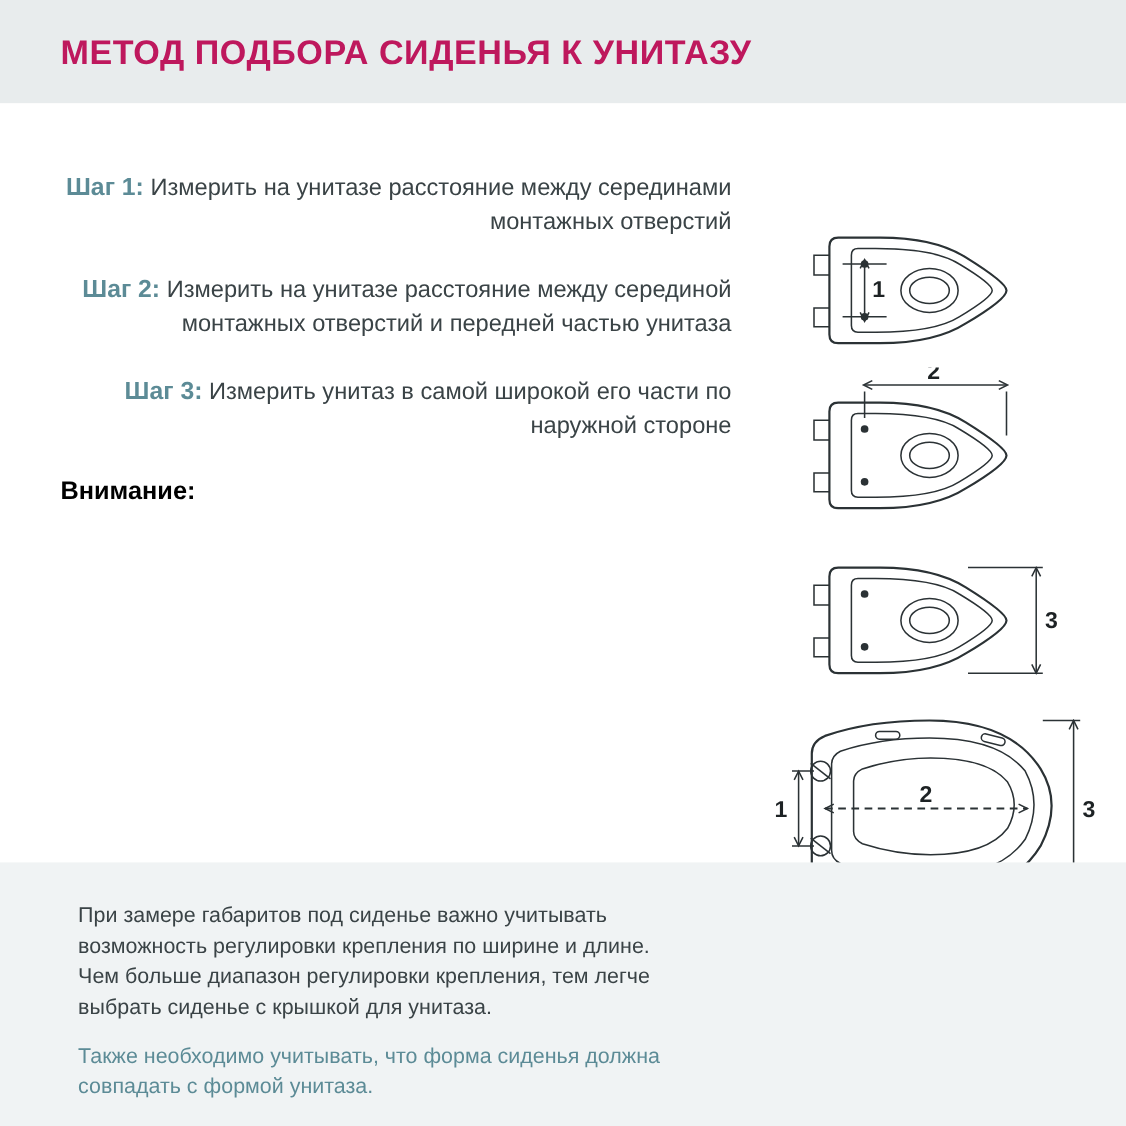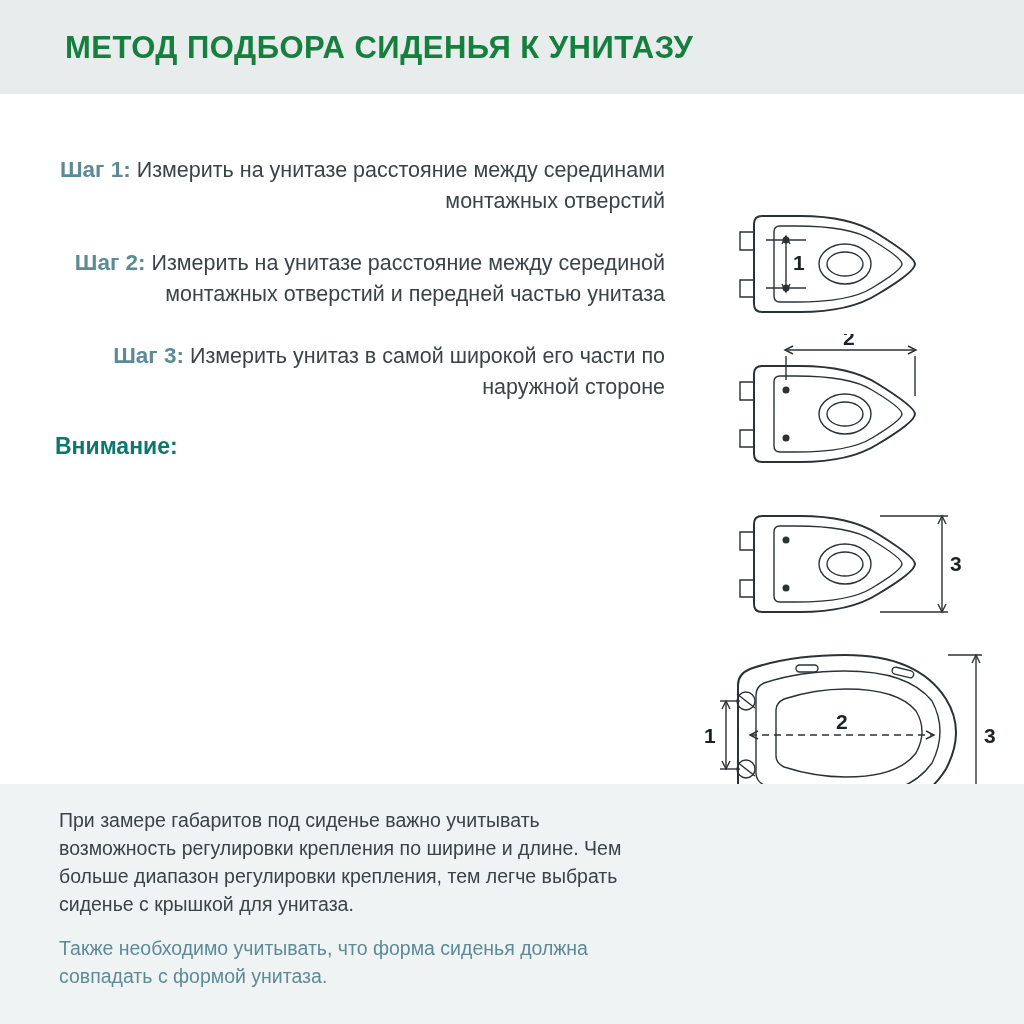--- a/index.html
+++ b/index.html
@@ -23,26 +23,26 @@
   
   .header {
     position: absolute;
     left: 0; top: 0;
     width: 1024px;
     height: 94px;
     background: #e8eced;
   }
   .header-title {
     position: absolute;
-    left: 65px;
+    left: 55px;
     top: 30px;
     font-size: 31px;
     font-weight: bold;
     letter-spacing: 0.5px;
-    color: #15803d;
+    color: #be185d;
     font-family: "Liberation Sans", sans-serif;
     white-space: nowrap;
   }
   
   .body-area {
     position: absolute;
     left: 0; top: 94px;
     width: 1024px;
     height: 690px;
     background: #ffffff;
@@ -67,40 +67,40 @@
   }
   .step-label {
     color: #5c8b96;
     font-weight: bold;
     font-size: 22.5px;
   }
   .attention {
     margin-top: 16px;
     font-size: 23px;
     font-weight: bold;
-    color: #0f766e;
+    color: #000000;
     font-family: "Liberation Sans", sans-serif;
   }
   
   .footer {
     position: absolute;
     left: 0;
     top: 784px;
     width: 1024px;
     height: 240px;
     background: #f0f3f4;
   }
   .footer-text {
     position: absolute;
     left: 55px;
     top: 18px;
     width: 590px;
   }
   .footer-text p {
-    margin: 4px;
+    margin: 16px;
     font-size: 19.5px;
     line-height: 28px;
     color: #3a4346;
     font-family: "Liberation Sans", sans-serif;
   }
   .footer-note {
     margin-top: 16px !important;
     color: #5c8b96 !important;
   }
   

